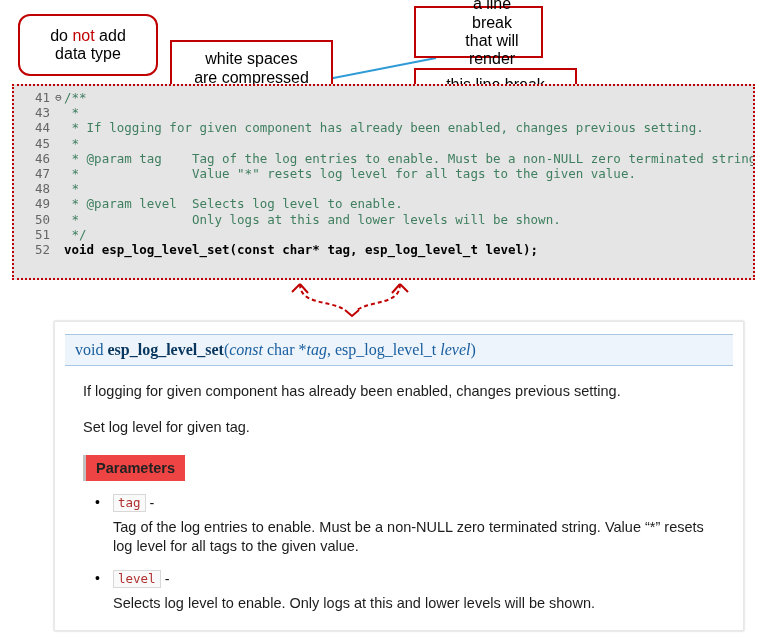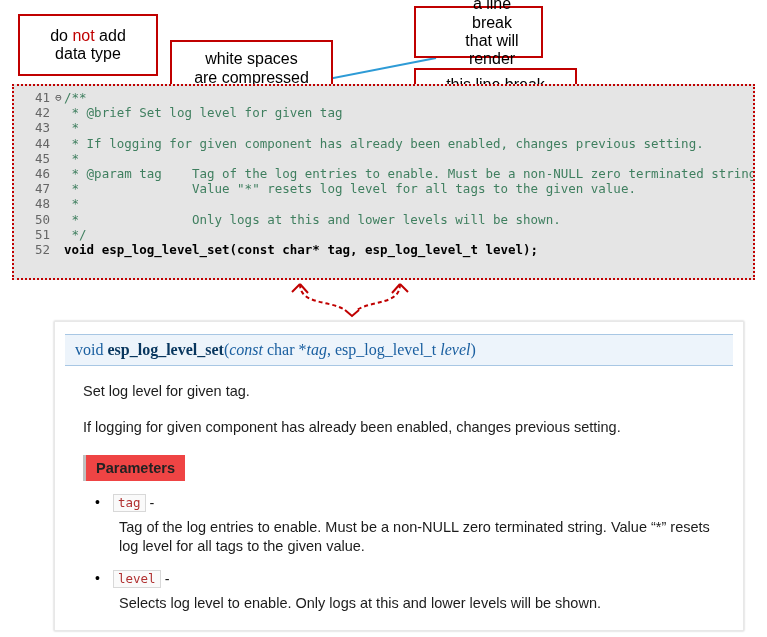--- a/index.html
+++ b/index.html
@@ -32,21 +32,21 @@
     text-align: center;
     display: flex;
     flex-direction: column;
     justify-content: center;
     align-items: center;
     padding: 4px 8px;
     box-sizing: border-box;
   }
   .callout .red { color: #c00000; }
 
-  #callout-no-datatype { left: 18px;  top: 14px;  width: 140px; height: 62px; }
+  #callout-no-datatype { left: 18px;  top: 14px;  width: 140px; height: 62px; border-radius: 12px; }
   #callout-whitespace  { left: 170px; top: 40px;  width: 163px; height: 57px; text-align: right; }
   #callout-linebreak-render     { left: 414px; top: 6px;  width: 129px; height: 52px; padding-left: 35px; }
   #callout-linebreak-not-render { left: 414px; top: 68px; width: 163px; height: 52px; }
 
   
   #code-block {
     position: absolute;
     left: 12px;
     top: 84px;
     width: 743px;
@@ -155,21 +155,21 @@
     line-height: 16px;
     vertical-align: middle;
   }
   .param-dash {
     font-size: 14.5px;
     color: #1c1c1c;
     vertical-align: middle;
     padding-left: 4px;
   }
   .param-desc {
-    margin: 6px 0 0 6px;
+    margin: 6px 0 0 0;
     font-size: 14.5px;
     color: #1c1c1c;
     line-height: 1.35;
     max-width: 615px;
   }
 </style>
 </head>
 <body>
 
 <div class="stage">
@@ -214,25 +214,20 @@
   </div>
 
   <div id="code-block">
 
     <div class="code-line">
       <span class="gutter">41</span>
       <span class="fold">⊖</span>
       <span class="code-text">/**</span>
     </div>
     <div class="code-line">
-      <span class="gutter">42</span>
-      <span class="fold"></span>
-      <span class="code-text"> * @brief Set log level for given tag</span>
-    </div>
-    <div class="code-line">
       <span class="gutter">43</span>
       <span class="fold"></span>
       <span class="code-text"> *</span>
     </div>
     <div class="code-line">
       <span class="gutter">44</span>
       <span class="fold"></span>
       <span class="code-text"> * If logging for given component has already been enabled, changes previous setting.</span>
     </div>
     <div class="code-line">
@@ -247,20 +242,25 @@
     </div>
     <div class="code-line">
       <span class="gutter">47</span>
       <span class="fold"></span>
       <span class="code-text"> *               Value "*" resets log level for all tags to the given value.</span>
     </div>
     <div class="code-line">
       <span class="gutter">48</span>
       <span class="fold"></span>
       <span class="code-text"> *</span>
+    </div>
+    <div class="code-line">
+      <span class="gutter">49</span>
+      <span class="fold"></span>
+      <span class="code-text"> * @param level  Selects log level to enable.</span>
     </div>
     <div class="code-line">
       <span class="gutter">50</span>
       <span class="fold"></span>
       <span class="code-text"> *               Only logs at this and lower levels will be shown.</span>
     </div>
     <div class="code-line">
       <span class="gutter">51</span>
       <span class="fold"></span>
       <span class="code-text"> */</span>
@@ -272,22 +272,22 @@
     </div>
 
   </div>
 
   <div id="doc-panel">
 
     <div id="doc-signature">
       <span>void </span><span class="fname">esp_log_level_set</span><span>(</span><span class="ital">const</span><span> char *</span><span class="ital">tag</span><span>, </span><span>esp_log_level_t </span><span class="ital">level</span><span>)</span>
     </div>
 
+    <div class="doc-para">If logging for given component has already been enabled, changes previous setting.</div>
     <div class="doc-para">Set log level for given tag.</div>
-    <div class="doc-para">If logging for given component has already been enabled, changes previous setting.</div>
 
     <div id="params-header">Parameters</div>
 
     <div class="param-item">
       <span class="param-bullet">•</span>
       <span class="param-name">tag</span><span class="param-dash">-</span>
       <div class="param-desc">Tag of the log entries to enable. Must be a non-NULL zero terminated string. Value “*” resets log level for all tags to the given value.</div>
     </div>
 
     <div class="param-item">

